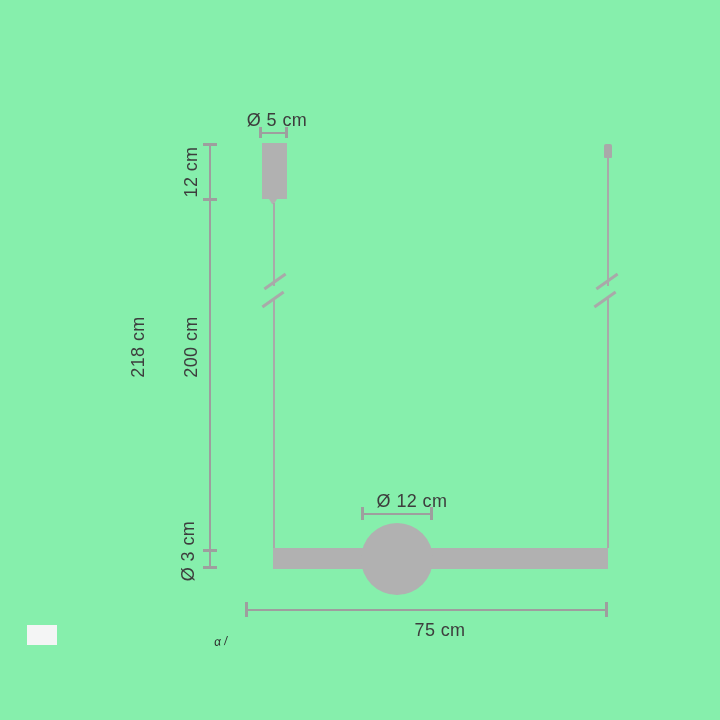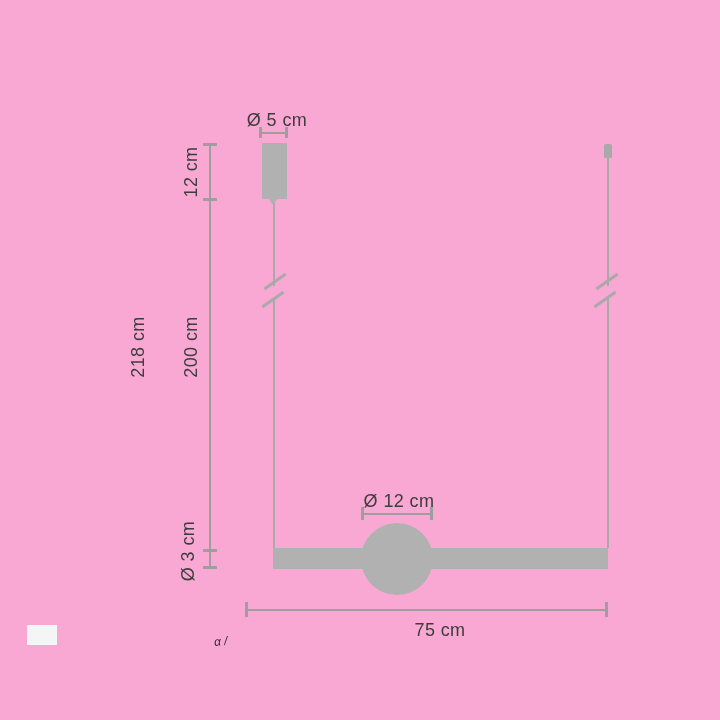--- a/index.html
+++ b/index.html
@@ -1,17 +1,17 @@
 <!DOCTYPE html>
 <html><head>
 <meta charset="utf-8">
 <style>
   html,body{margin:0;padding:0;background:#fff;}
   .canvas{
-    position:relative;width:720px;height:720px;background:#f9a8d4;overflow:hidden;
+    position:relative;width:720px;height:720px;background:#86efac;overflow:hidden;
     font-family:"Liberation Sans", sans-serif;
   }
   
   .fixture{position:absolute;background:#b1b1b1;}
   .canopy{left:262px;top:143px;width:25px;height:56px;}
   .canopy-tip{left:269px;top:199px;width:8px;height:5px;
     clip-path:polygon(0 0,100% 0,62% 100%,38% 100%);}
   .bar{left:273px;top:548px;width:335px;height:21px;}
   .sphere{left:361px;top:523px;width:72px;height:72px;border-radius:50%;}
   .plug{left:604px;top:144px;width:8px;height:14px;border-radius:2px 2px 1px 1px;background:#a9a9a9;}
@@ -36,21 +36,21 @@
   .t63a{left:245px;top:602px;height:15px;} .t63b{left:605px;top:602px;height:15px;}
   
   .label{position:absolute;color:#3d3d3d;font-size:18px;letter-spacing:0.4px;
     text-align:center;width:90px;height:20px;line-height:20px;white-space:nowrap;}
   .rot{transform:rotate(-90deg);}
   .lbl-d5{left:232px;top:110px;}
   .lbl-h12{left:146px;top:162px;}
   .lbl-h218{left:93px;top:337px;}
   .lbl-h200{left:146px;top:337px;}
   .lbl-d3{left:143px;top:541px;}
-  .lbl-d12{left:354px;top:491px;}
+  .lbl-d12{left:367px;top:491px;}
   .lbl-w63{left:395px;top:620px;}
   
   .faint-box{position:absolute;left:27px;top:625px;width:30px;height:20px;background:#f4f5f5;}
   .watermark{position:absolute;left:214px;top:633px;width:40px;height:16px;
     font-size:12px;font-style:italic;color:#2d2d2d;transform:rotate(-6deg);white-space:nowrap;}
 </style>
 </head>
 <body>
 
 <div class="canvas">

